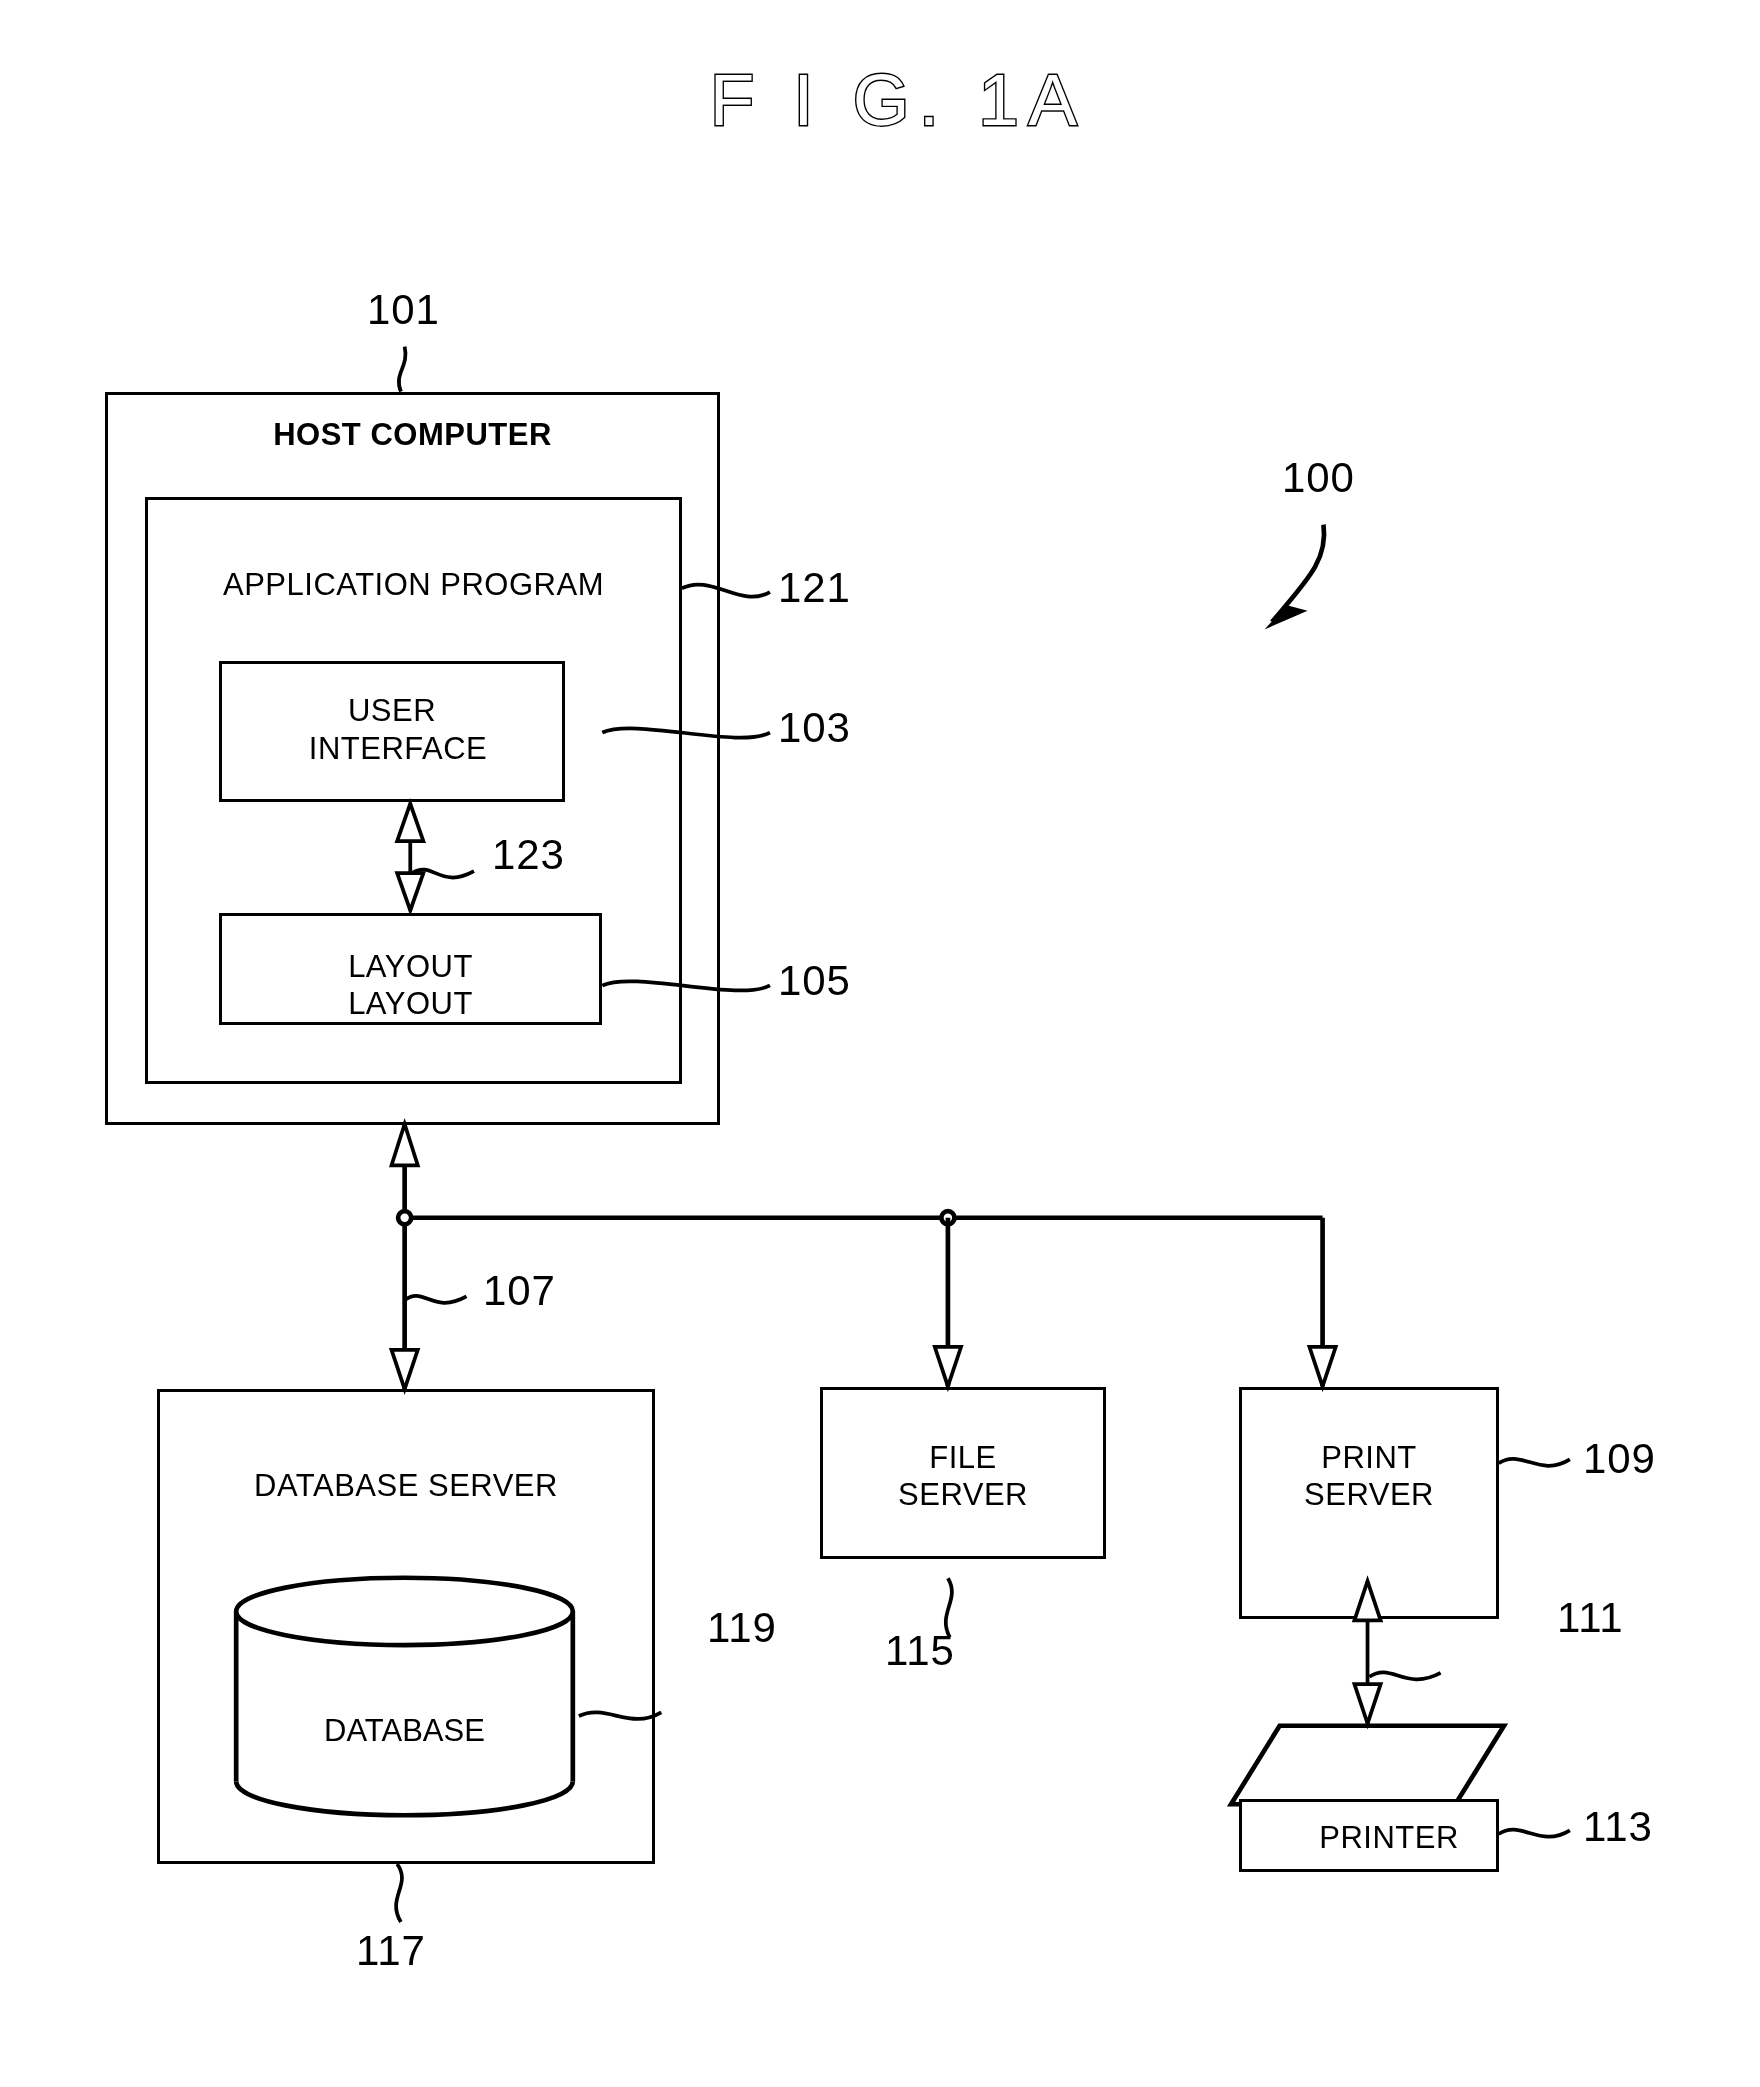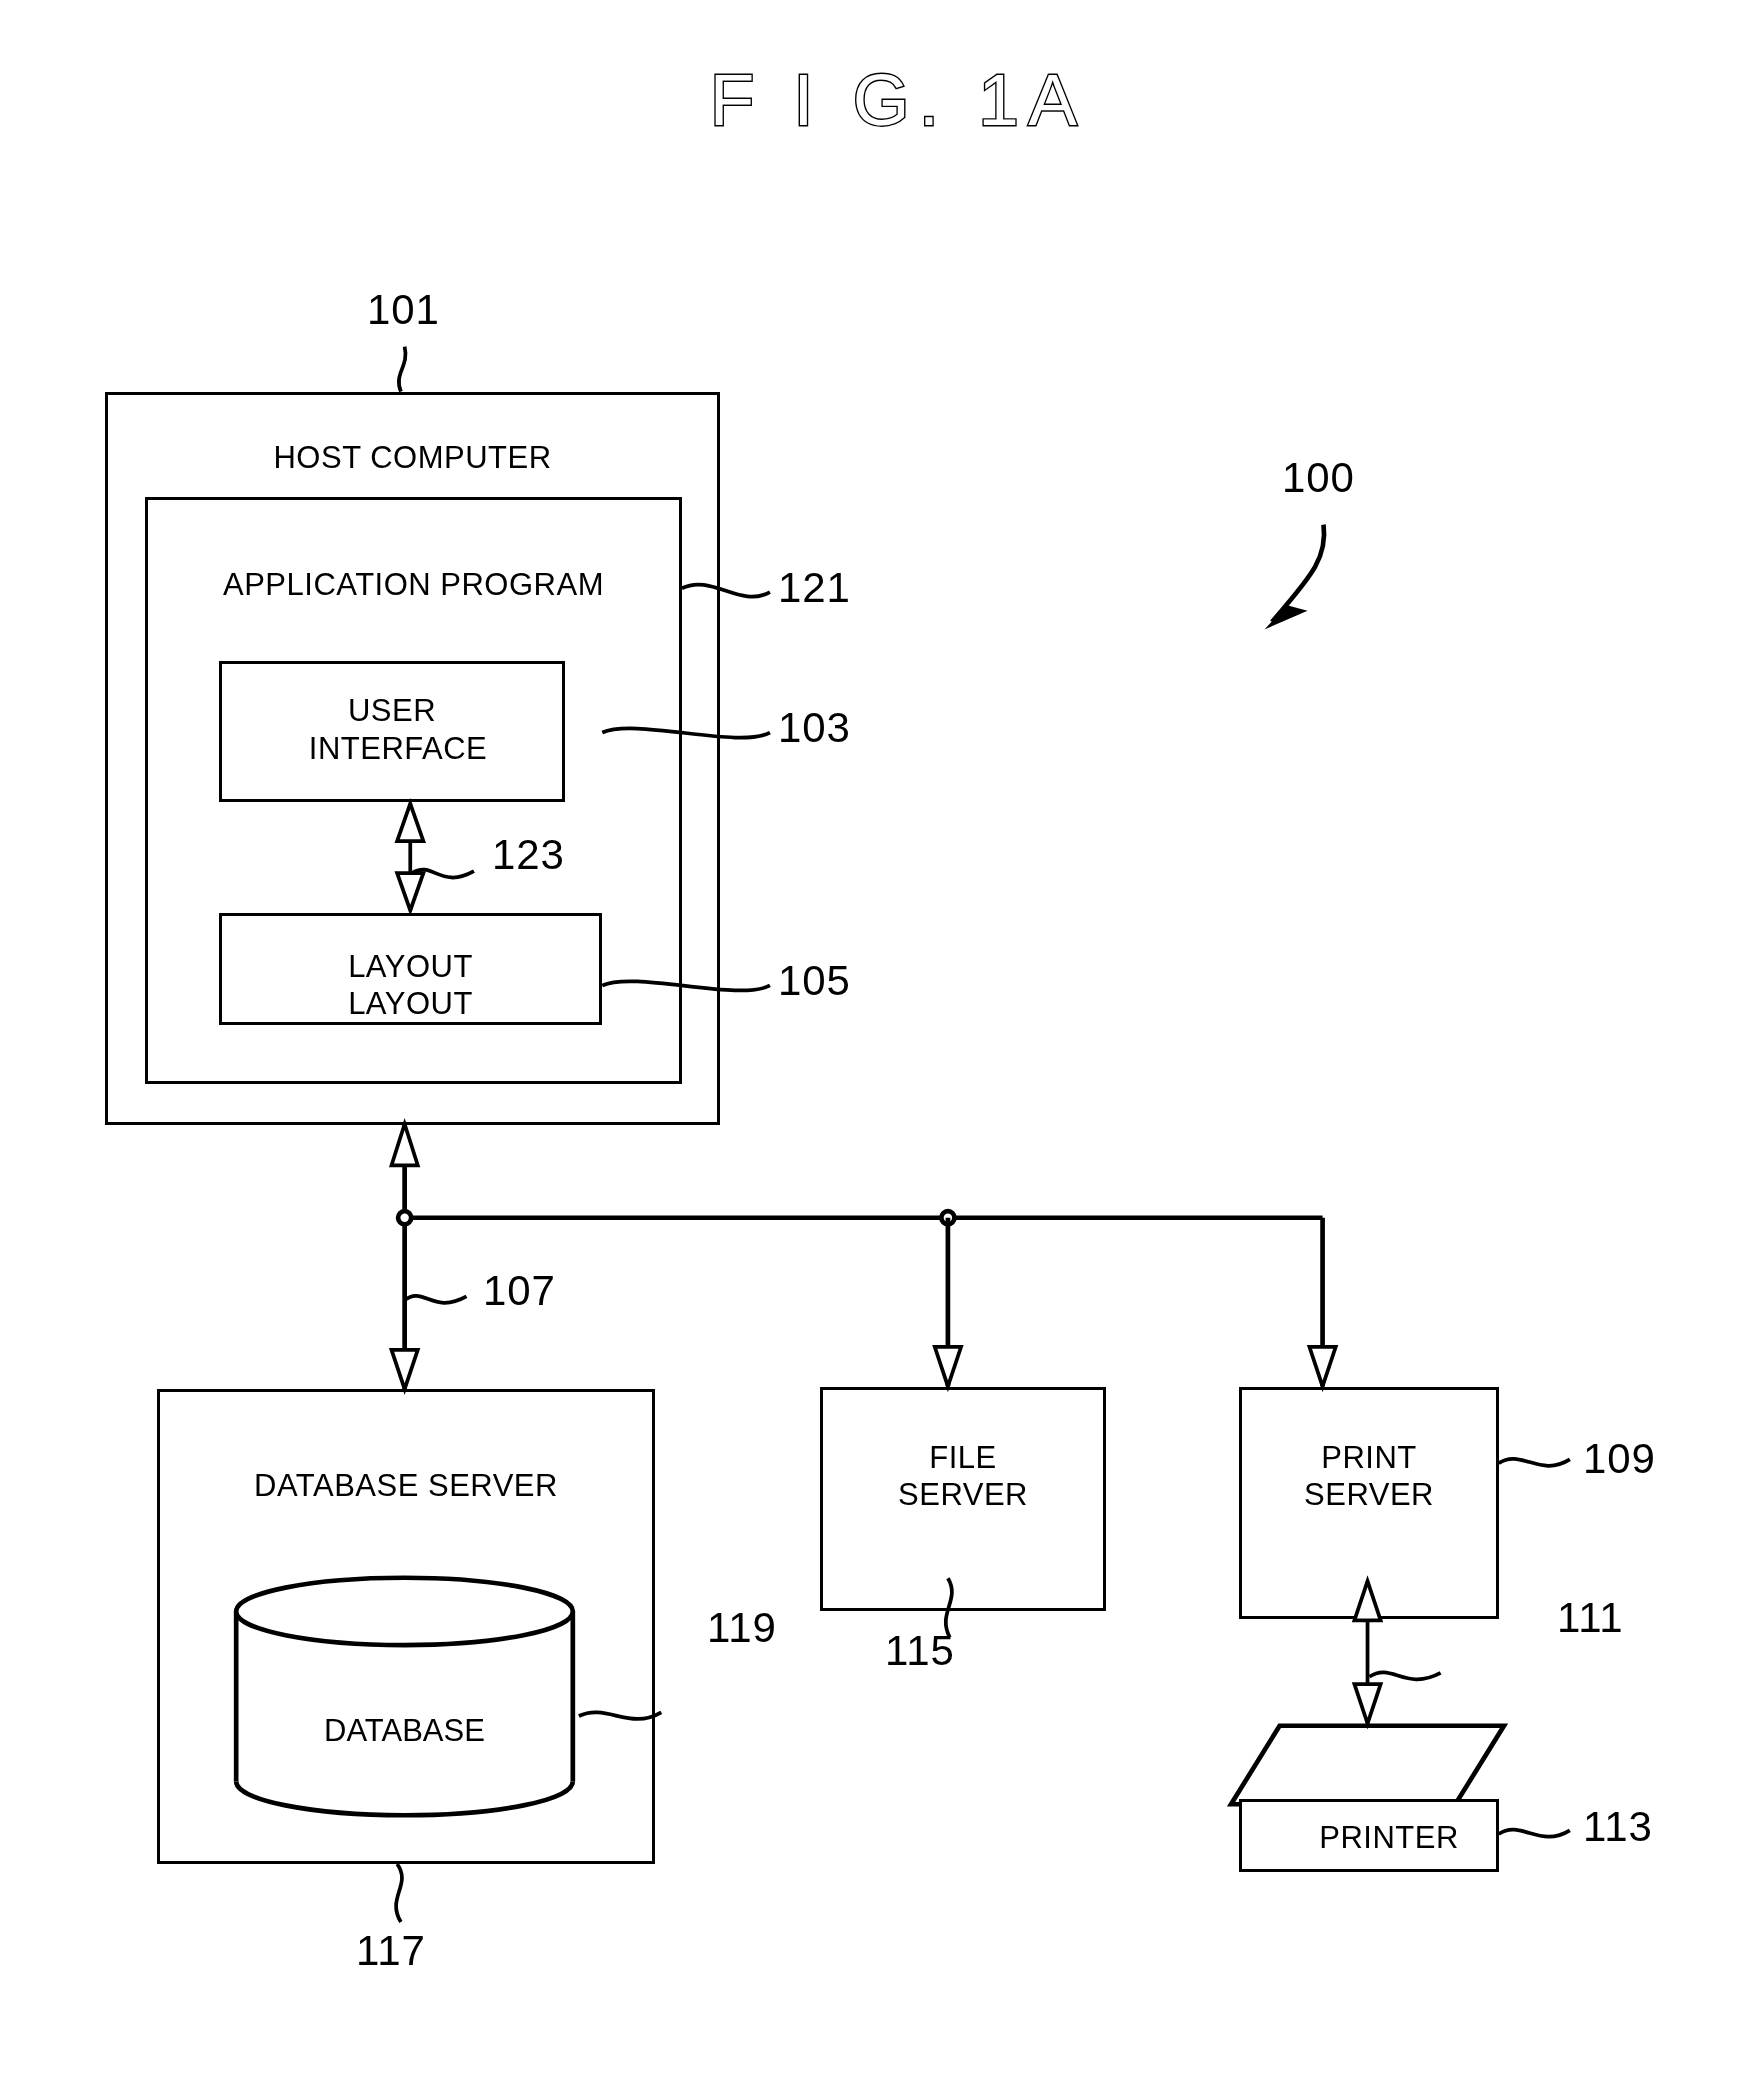--- a/index.html
+++ b/index.html
@@ -27,21 +27,21 @@
   
   .cyl{position:absolute;}
   .cyl-label{position:absolute;left:0;right:0;text-align:center;font-size:31px;}
 </style>
 </head>
 <body>
 
 <div id="fig-title" class="fig">F I G.  1A</div>
 
 <div class="box" id="host-box" style="left:105px;top:392px;width:615px;height:733px;">
-  <div class="box-label" style="top:44px;">HOST COMPUTER</div>
+  <div class="box-label" style="top:21px;font-weight:bold;">HOST COMPUTER</div>
 </div>
 
 <div class="box" id="app-box" style="left:145px;top:497px;width:537px;height:587px;">
   <div class="box-label" style="top:66px;">APPLICATION PROGRAM</div>
 </div>
 
 <div class="box" id="ui-box" style="left:219px;top:661px;width:346px;height:141px;">
   <div class="box-label" style="top:28px;">USER</div>
   <div class="box-label" style="top:66px;padding-left:12px;">INTERFACE</div>
 </div>
@@ -58,21 +58,21 @@
 <div class="cyl" id="db-cyl" style="left:230px;top:1574px;width:349px;height:245px;">
   <svg width="349" height="245" viewBox="0 0 372 262">
     <path d="M6,40 L6,222" fill="none" stroke="#000" stroke-width="5"></path>
     <path d="M366,40 L366,222" fill="none" stroke="#000" stroke-width="5"></path>
     <ellipse cx="186" cy="40" rx="180" ry="36" fill="#fff" stroke="#000" stroke-width="5"></ellipse>
     <path d="M6,222 A180,36 0 0 0 366,222" fill="none" stroke="#000" stroke-width="5"></path>
   </svg>
   <div class="cyl-label" style="top:139px;">DATABASE</div>
 </div>
 
-<div class="box" id="fileserver-box" style="left:820px;top:1387px;width:286px;height:224px;">
+<div class="box" id="fileserver-box" style="left:820px;top:1387px;width:286px;height:172px;">
   <div class="box-label" style="top:49px;">FILE</div>
   <div class="box-label" style="top:86px;">SERVER</div>
 </div>
 
 <div class="box" id="printserver-box" style="left:1239px;top:1387px;width:260px;height:232px;">
   <div class="box-label" style="top:49px;">PRINT</div>
   <div class="box-label" style="top:86px;">SERVER</div>
 </div>
 
 <div class="fig" id="printer-tray" style="left:1227px;top:1722px;width:281px;height:84px;">

